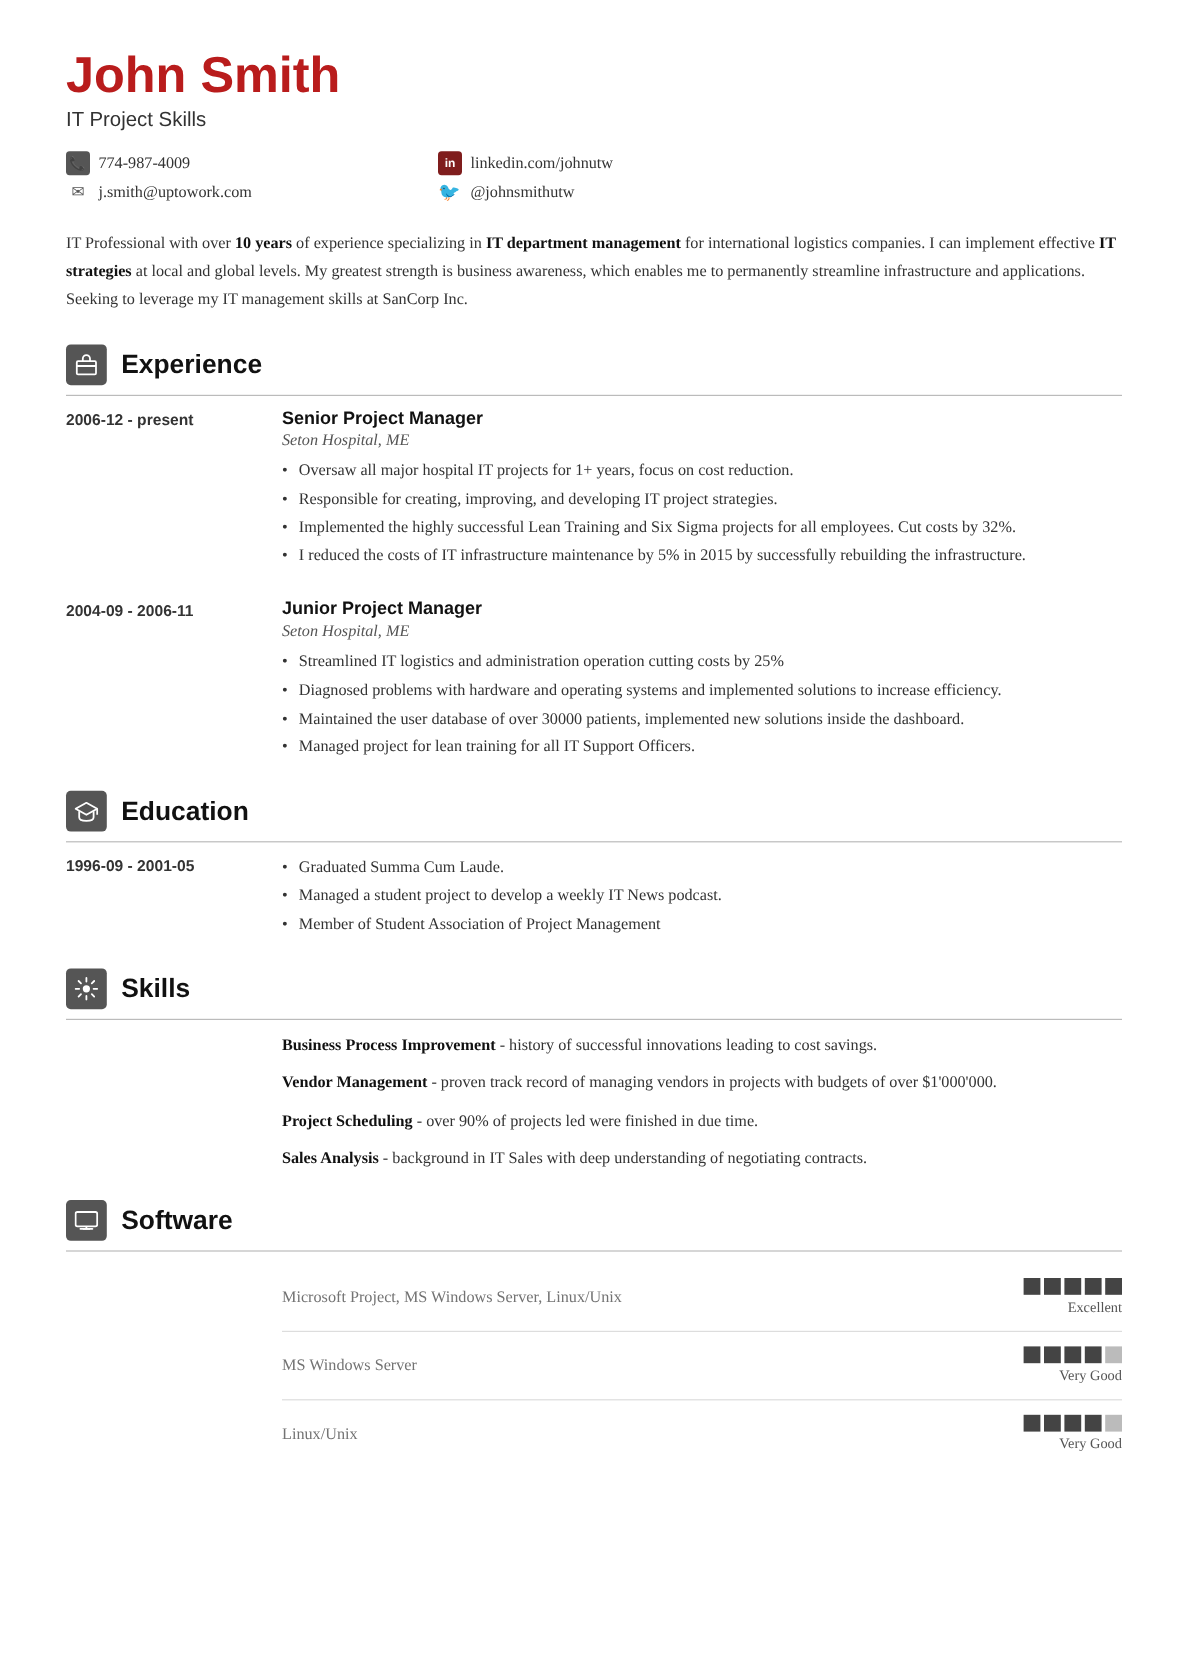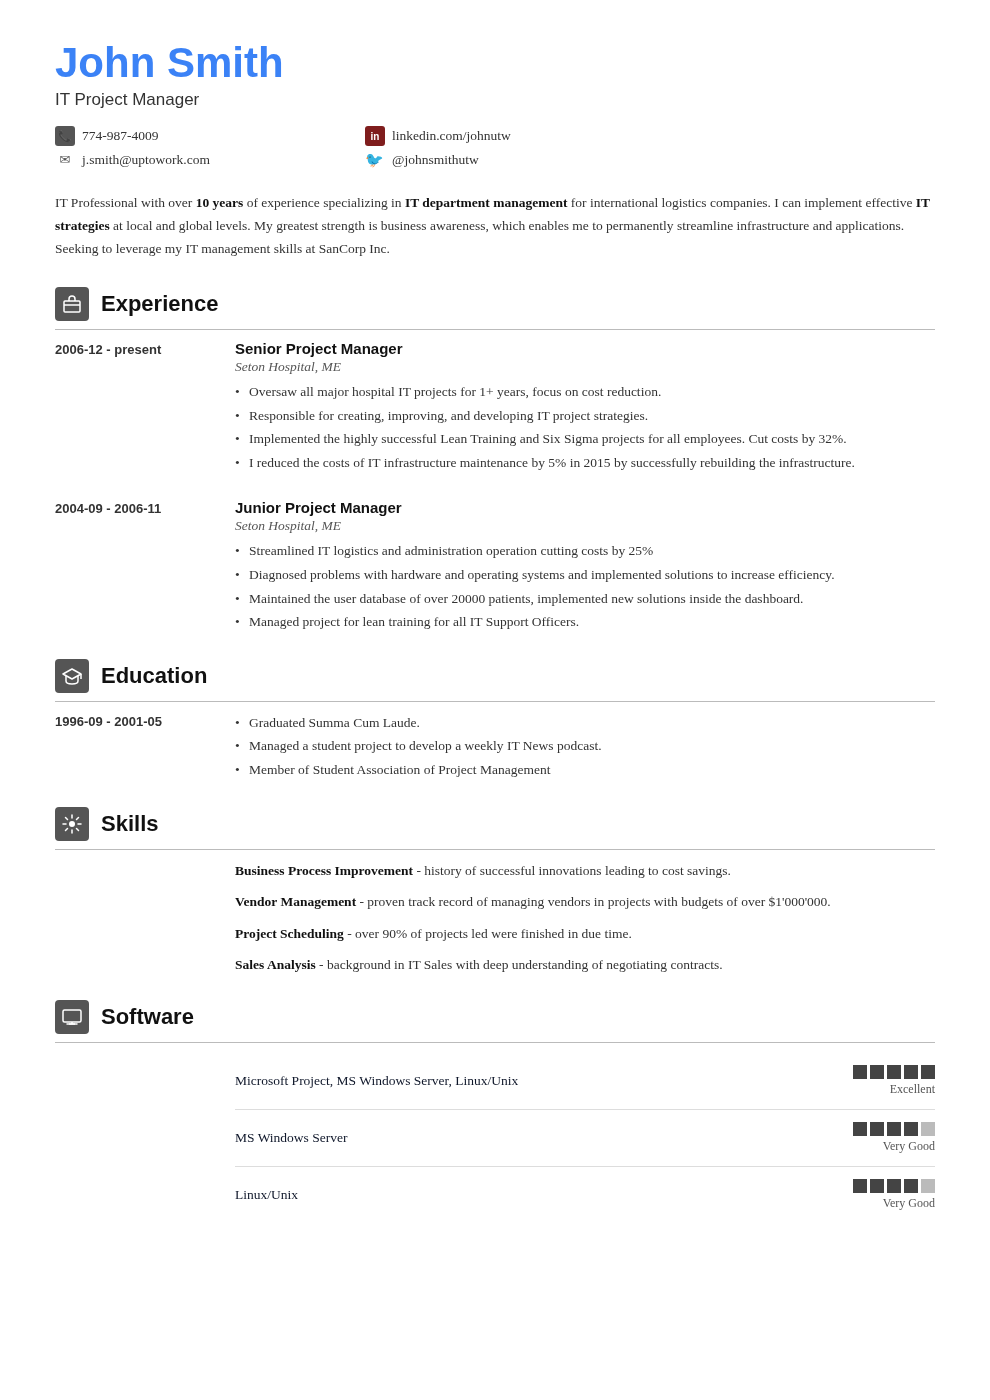--- a/index.html
+++ b/index.html
@@ -9,21 +9,21 @@
       color: #222;
       background: #fff;
       width: 990px;
       min-height: 1400px;
       padding: 40px 55px 60px 55px;
     }
     .name {
       font-size: 42px;
       font-weight: 900;
       font-family: Arial, sans-serif;
-      color: #3b82f6;
+      color: #b91c1c;
       line-height: 1.1;
       margin-bottom: 4px;
     }
     .title {
       font-size: 17px;
       color: #333;
       font-family: Arial, sans-serif;
       margin-bottom: 16px;
     }
     .contact-grid {
@@ -163,21 +163,21 @@
     .software-entry {
       display: grid;
       grid-template-columns: 1fr auto;
       align-items: center;
       gap: 10px;
       padding: 12px 0;
       border-bottom: 1px solid #ddd;
     }
     .software-name {
       font-size: 13.5px;
-      color: #0f172a;
+      color: #737373;
     }
     .software-rating-block {
       display: flex;
       flex-direction: column;
       align-items: flex-end;
       gap: 3px;
     }
     .rating-squares {
       display: flex;
       gap: 3px;
@@ -197,21 +197,21 @@
 
     .skills-section-content {
       padding-left: 180px;
     }
   </style>
 </head>
 <body>
 
 <div>
   <div class="name">John Smith</div>
-  <div class="title">IT Project Manager</div>
+  <div class="title">IT Project Skills</div>
 
   <div class="contact-grid">
 
     <div class="contact-item">
       <span class="contact-icon phone-icon">📞</span>
       <span>774-987-4009</span>
     </div>
 
     <div class="contact-item">
       <span class="contact-icon linkedin-icon" style="font-size:10px;font-weight:bold;">in</span>
@@ -261,21 +261,21 @@
   </div>
 
   <div class="entry">
     <div class="entry-date">2004-09 - 2006-11</div>
     <div class="entry-content">
       <div class="entry-job-title">Junior Project Manager</div>
       <div class="entry-company">Seton Hospital, ME</div>
       <ul class="entry-bullets">
         <li>Streamlined IT logistics and administration operation cutting costs by 25%</li>
         <li>Diagnosed problems with hardware and operating systems and implemented solutions to increase efficiency.</li>
-        <li>Maintained the user database of over 20000 patients, implemented new solutions inside the dashboard.</li>
+        <li>Maintained the user database of over 30000 patients, implemented new solutions inside the dashboard.</li>
         <li>Managed project for lean training for all IT Support Officers.</li>
       </ul>
     </div>
   </div>
 </div>
 
 <div class="section">
   <div class="section-header">
     <div class="section-icon">
       <svg width="20" height="20" viewBox="0 0 20 20" fill="white">

